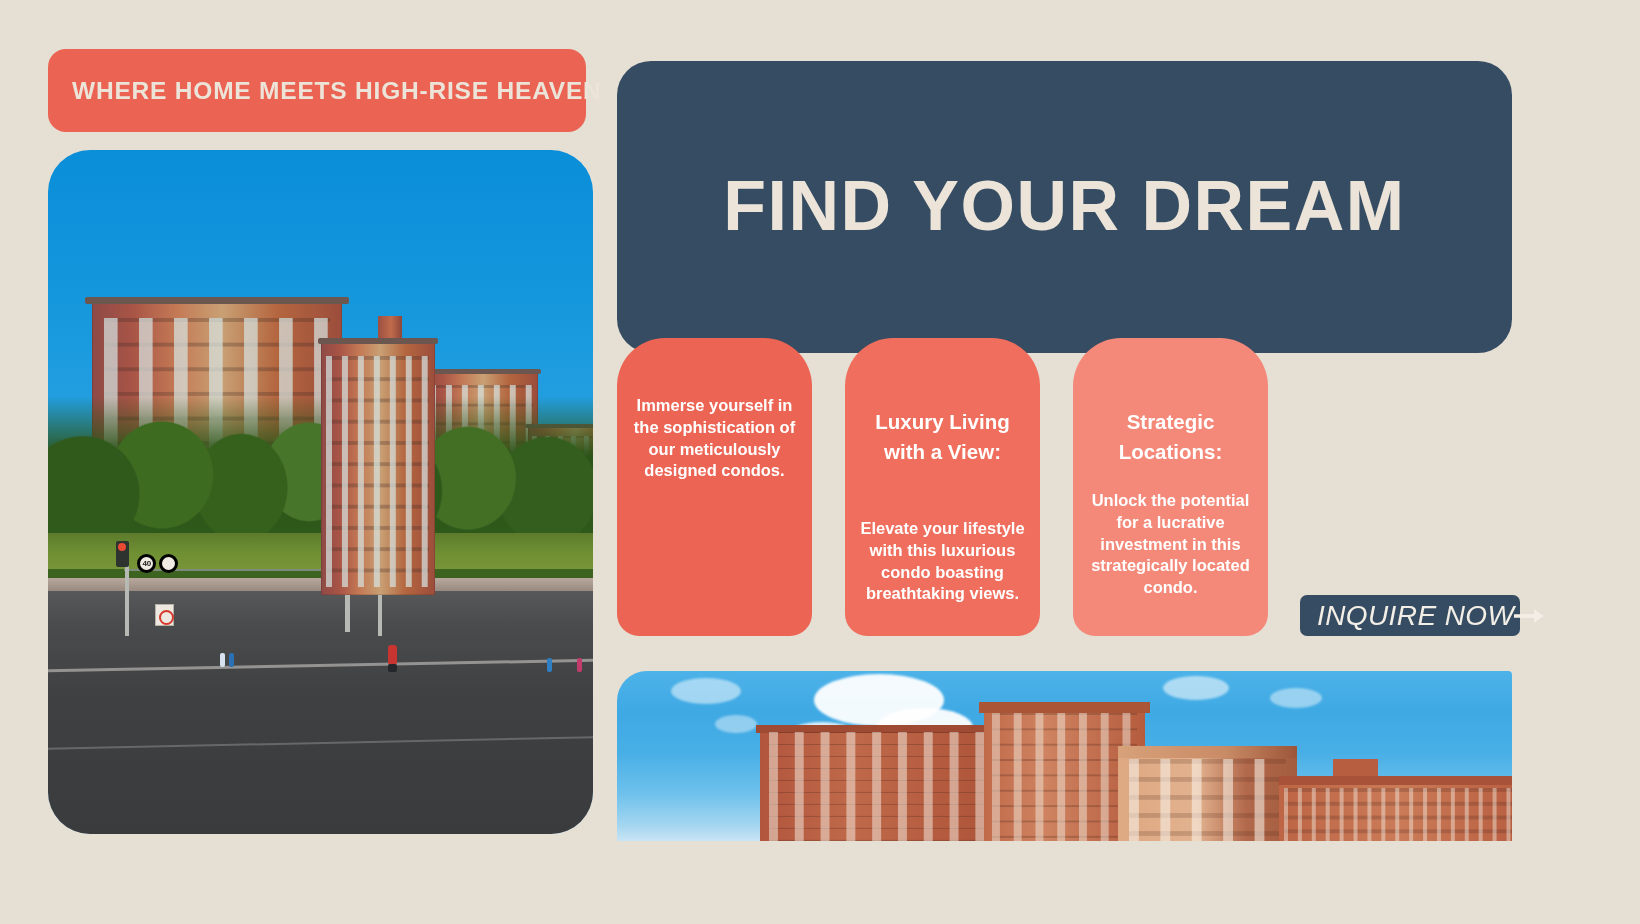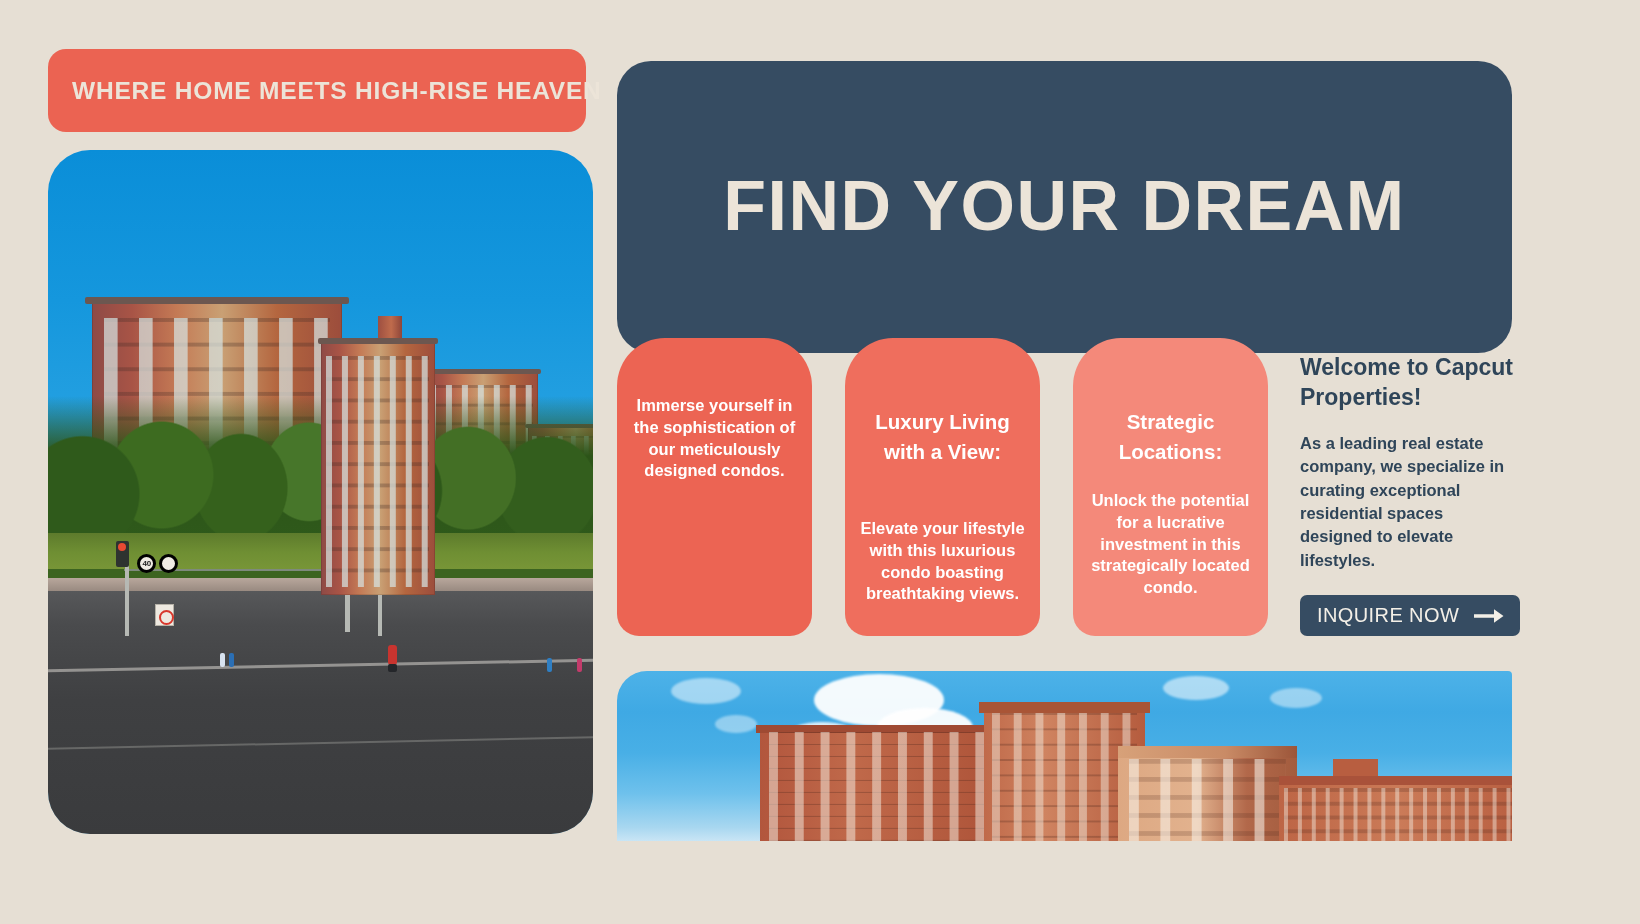--- a/index.html
+++ b/index.html
@@ -336,23 +336,24 @@
     border-radius: 7px;
     display: flex;
     align-items: center;
     justify-content: space-between;
     padding: 0 16px 0 17px;
     border: none;
     cursor: pointer;
   }
   .inquire-btn .ib-label {
     color: #f3efe7;
-    font-size: 20px;
+    font-size: 28px;
     letter-spacing: .4px;
     white-space: nowrap;
+    font-style: italic;
   }
   .inquire-btn .ib-arrow {
     display: flex;
     align-items: center;
     flex: 0 0 auto;
   }
 
   
   .bottom-photo {
     position: absolute;
@@ -549,24 +550,20 @@
   <div class="feature-card fc2">
     <div class="fc-title">Luxury Living with a View:</div>
     <div class="fc-body">Elevate your lifestyle with this luxurious condo boasting breathtaking views.</div>
   </div>
 
   <div class="feature-card fc3">
     <div class="fc-title">Strategic Locations:</div>
     <div class="fc-body">Unlock the potential for a lucrative investment in this strategically located condo.</div>
   </div>
 
-  <div class="welcome-block">
-    <div class="wb-title">Welcome to Capcut Properties!</div>
-    <div class="wb-body">As a leading real estate company, we specialize in curating exceptional residential spaces designed to elevate lifestyles.</div>
-  </div>
 
   <button class="inquire-btn">
     <span class="ib-label">INQUIRE NOW</span>
     <span class="ib-arrow">
       <svg width="30" height="18" viewBox="0 0 30 18" aria-hidden="true">
         <path d="M0 7.2 H20 V2.2 L29.5 9 L20 15.8 V10.8 H0 Z" fill="#f3efe7"></path>
       </svg>
     </span>
   </button>
 

